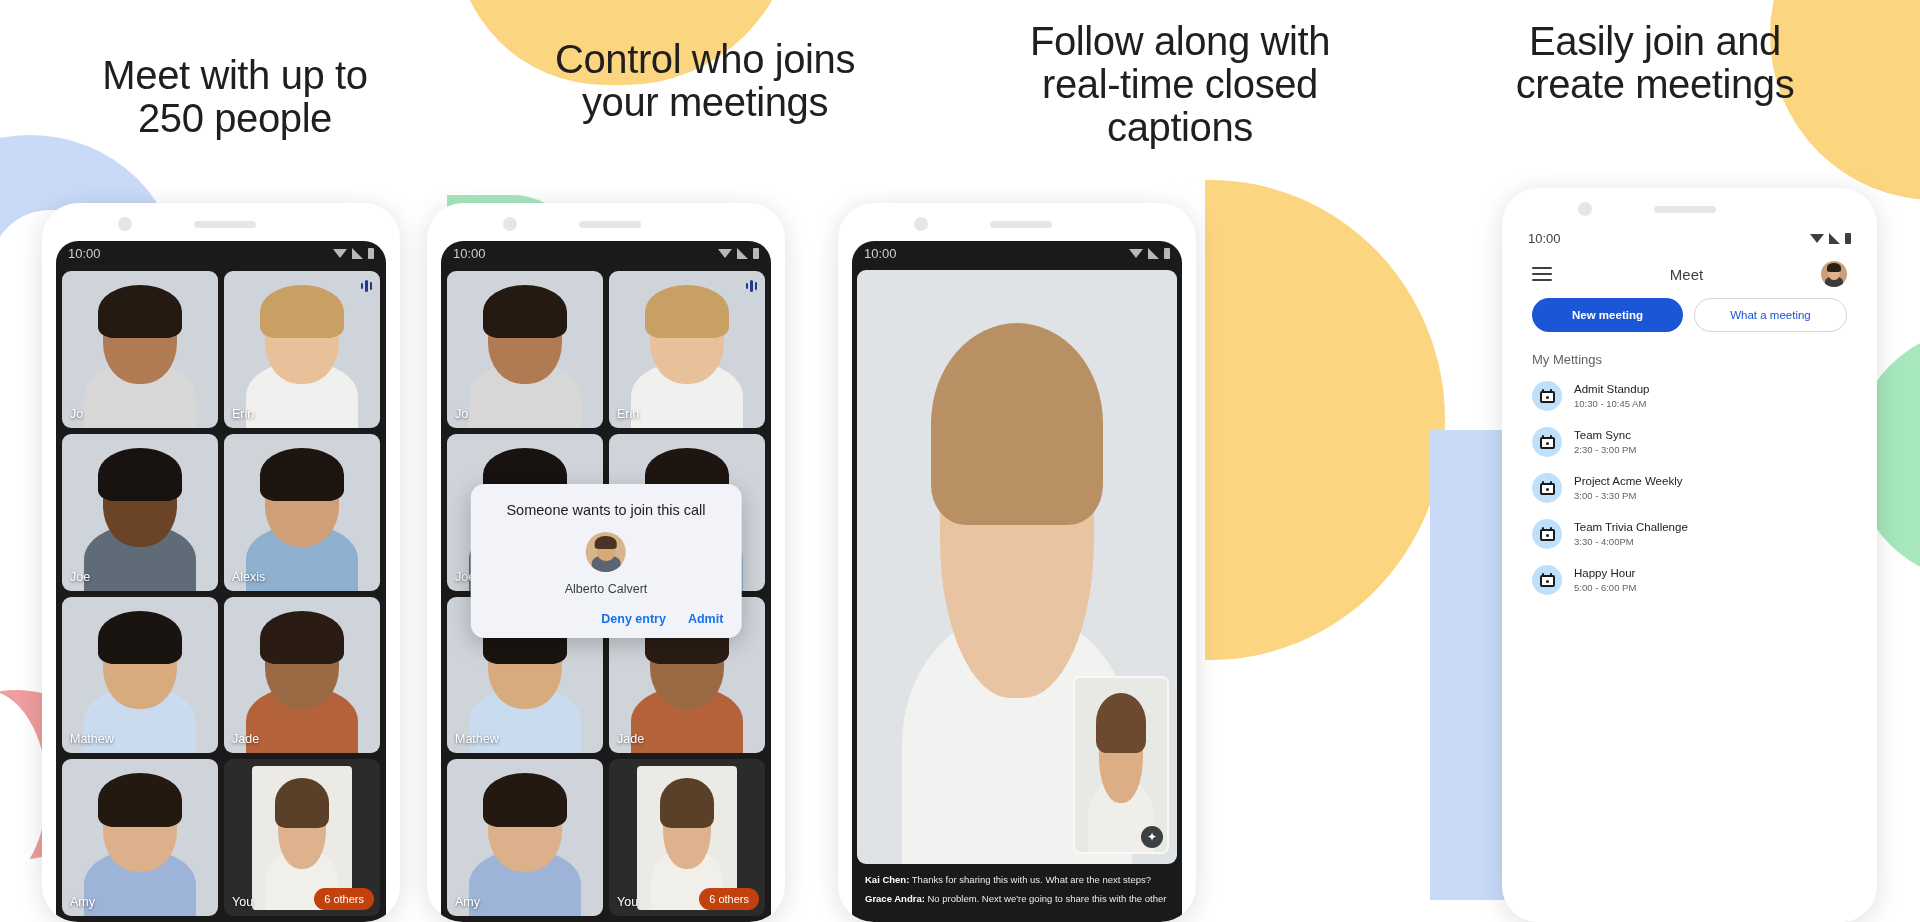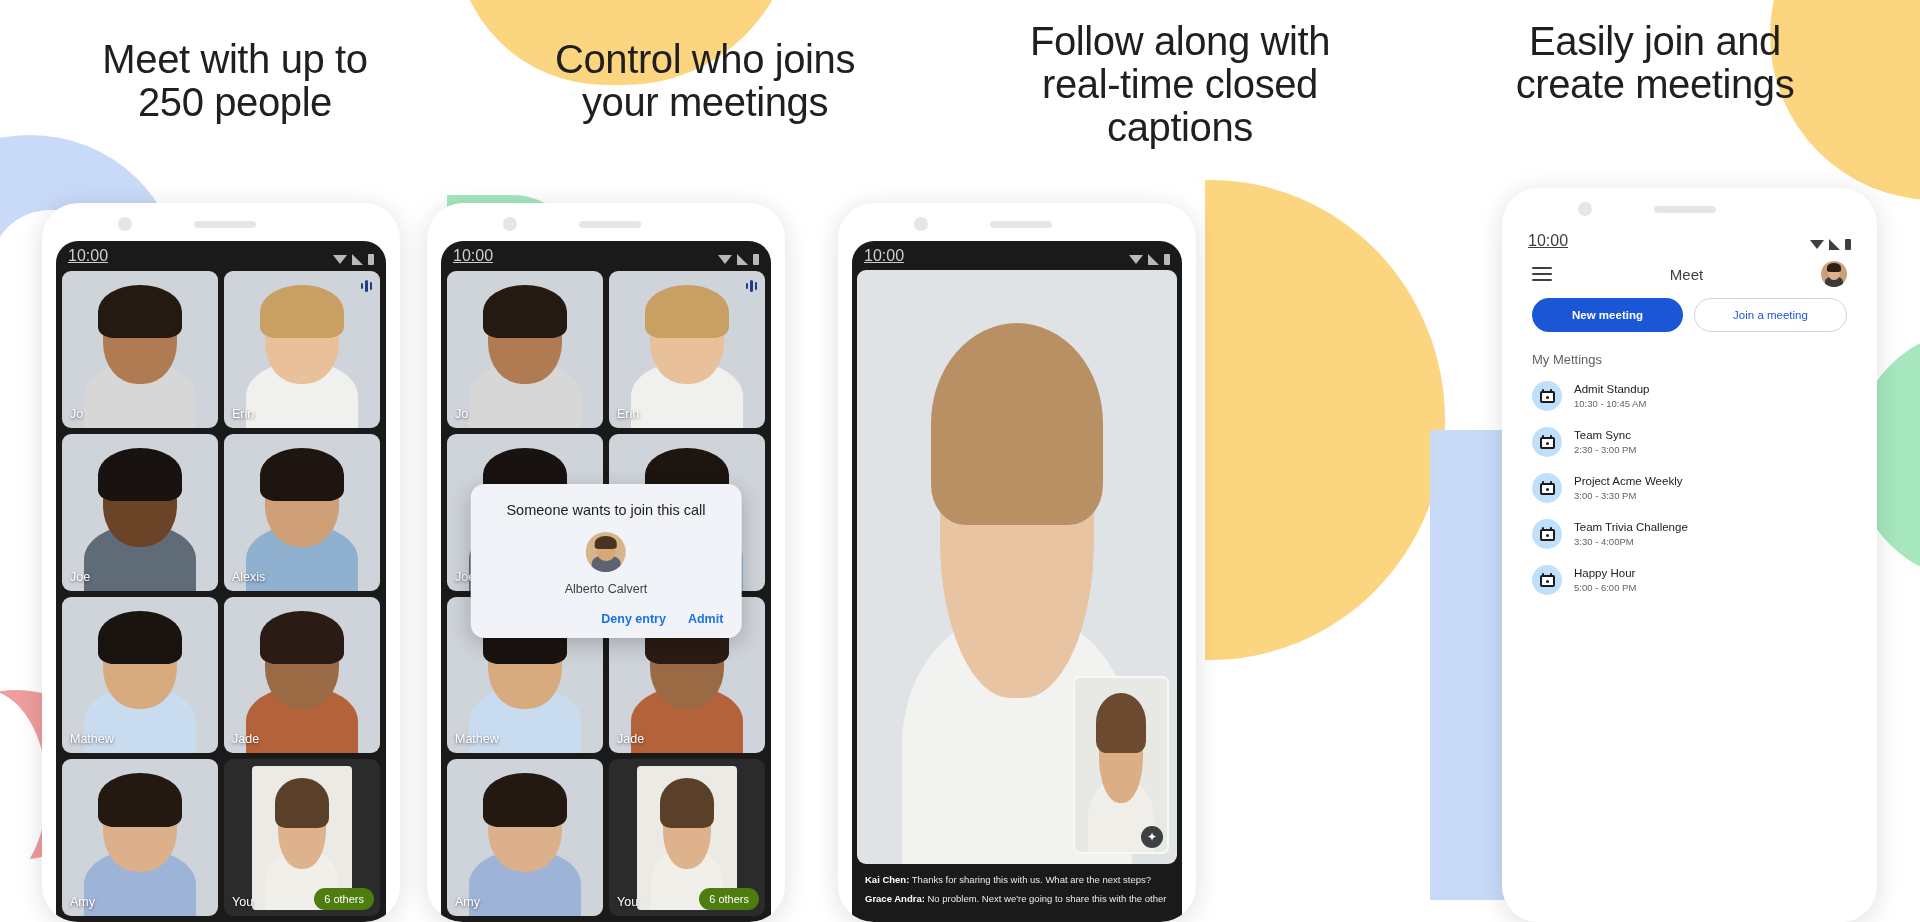--- a/index.html
+++ b/index.html
@@ -64,21 +64,21 @@
     text-align: center;
     font-family: "Liberation Sans", sans-serif;
     font-weight: 400;
     font-size: 40px;
     line-height: 1.08;
     color: #1f1f1f;
     letter-spacing: -0.4px;
     white-space: pre-line;
     z-index: 6;
   }
-  #h1 { left: 10px;   top: 38px;  width: 450px; }
+  #h1 { left: 10px;   top: 54px;  width: 450px; }
   #h2 { left: 480px;  top: 38px;  width: 450px; }
   #h3 { left: 955px;  top: 20px;  width: 450px; }
   #h4 { left: 1430px; top: 20px;  width: 450px; }
 
   
   .phone {
     position: absolute;
     background: #ffffff;
     border-radius: 36px;
     box-shadow: 0 4px 26px rgba(0,0,0,0.13);
@@ -94,22 +94,22 @@
     position: absolute; left: 152px; top: 18px;
     width: 62px; height: 7px; border-radius: 4px; background: #e6e6e6;
   }
   .screen {
     position: absolute; left: 14px; right: 14px; top: 38px; bottom: 0;
     background: #1a1a1a;
     border-radius: 22px 22px 0 0;
     overflow: hidden;
   }
   .statusbar {
-    height: 24px; display: flex; align-items: flex-end;
-    padding: 0 12px; color: #cfcfcf; font-size: 16px; text-decoration: underline;
+    height: 24px; display: flex; align-items: center;
+    padding: 0 12px; color: #cfcfcf; font-size: 13px;
   }
   .statusbar .time { flex: 0 0 auto; }
   .statusbar .sysicons { margin-left: auto; display: flex; align-items: center; gap: 5px; }
   .ic-wifi { width: 0; height: 0; border-left: 7px solid transparent; border-right: 7px solid transparent; border-top: 9px solid #b9b9b9; }
   .ic-cell { width: 0; height: 0; border-left: 11px solid #b9b9b9; border-top: 11px solid transparent; }
   .ic-batt { width: 6px; height: 11px; background: #b9b9b9; border-radius: 1px; }
   .statusbar.light { color: #3c4043; }
   .statusbar.light .ic-wifi { border-top-color: #3c4043; }
   .statusbar.light .ic-cell { border-left-color: #3c4043; }
   .statusbar.light .ic-batt { background: #3c4043; }
@@ -128,21 +128,21 @@
     color: #fff; font-size: 12.5px;
     text-shadow: 0 1px 3px rgba(0,0,0,0.55);
   }
   .tile.self { background: #2b2b2b; display: flex; align-items: flex-end; }
   .tile.self .inner-vid {
     position: absolute; left: 18%; top: 4%; width: 64%; height: 92%;
     border-radius: 4px;
   }
   .chip-others {
     position: absolute; right: 6px; bottom: 6px;
-    background: #4d7c0f; color: #fff; font-size: 11px;
+    background: #c2410c; color: #fff; font-size: 11px;
     padding: 5px 10px; border-radius: 12px;
   }
   .audio-ind {
     position: absolute; right: 8px; top: 8px;
     display: flex; align-items: center; gap: 2px; height: 13px;
   }
   .audio-ind i { display:block; width: 2.5px; background: #1f3c88; border-radius: 2px; }
   .audio-ind i:nth-child(1){ height: 6px; }
   .audio-ind i:nth-child(2){ height: 12px; }
   .audio-ind i:nth-child(3){ height: 8px; }
@@ -477,21 +477,21 @@
         </div>
         <div class="appbar-title">Meet</div>
         <div class="profile-av">
           <div class="ph" style="--skin:#e0b089; --cloth:#3b3b3b;"></div>
           <div class="ph-hair" style="--hair:#2b2018;"></div>
         </div>
       </div>
 
       <div class="cta-row">
         <button class="btn-primary">New meeting</button>
-        <button class="btn-outline">Join a meeting</button>
+        <button class="btn-outline">What a meeting</button>
       </div>
 
       <div class="section-label">My Mettings</div>
       <div class="mlist" id="meeting-list">
           <div class="mrow">
             <div class="cal-ic">
               <div class="cal-glyph">
                 <span class="pegl"></span>
                 <span class="pegr"></span>
                 <span class="body"></span>

